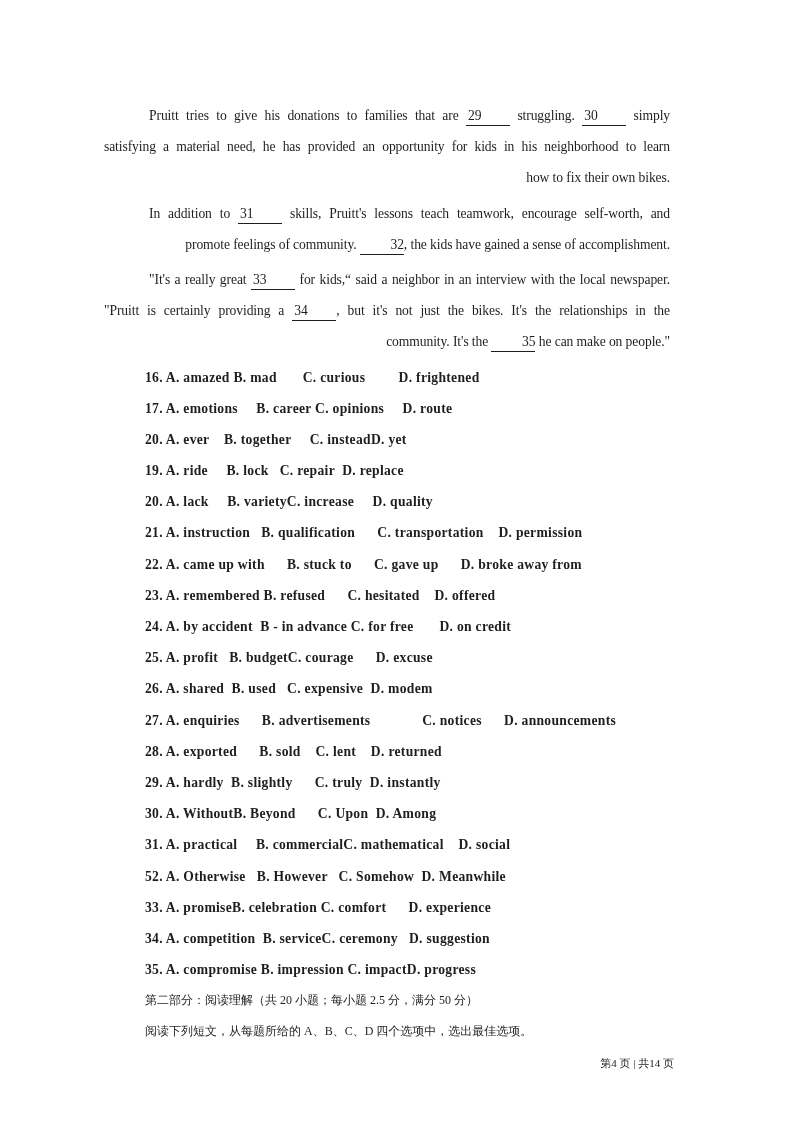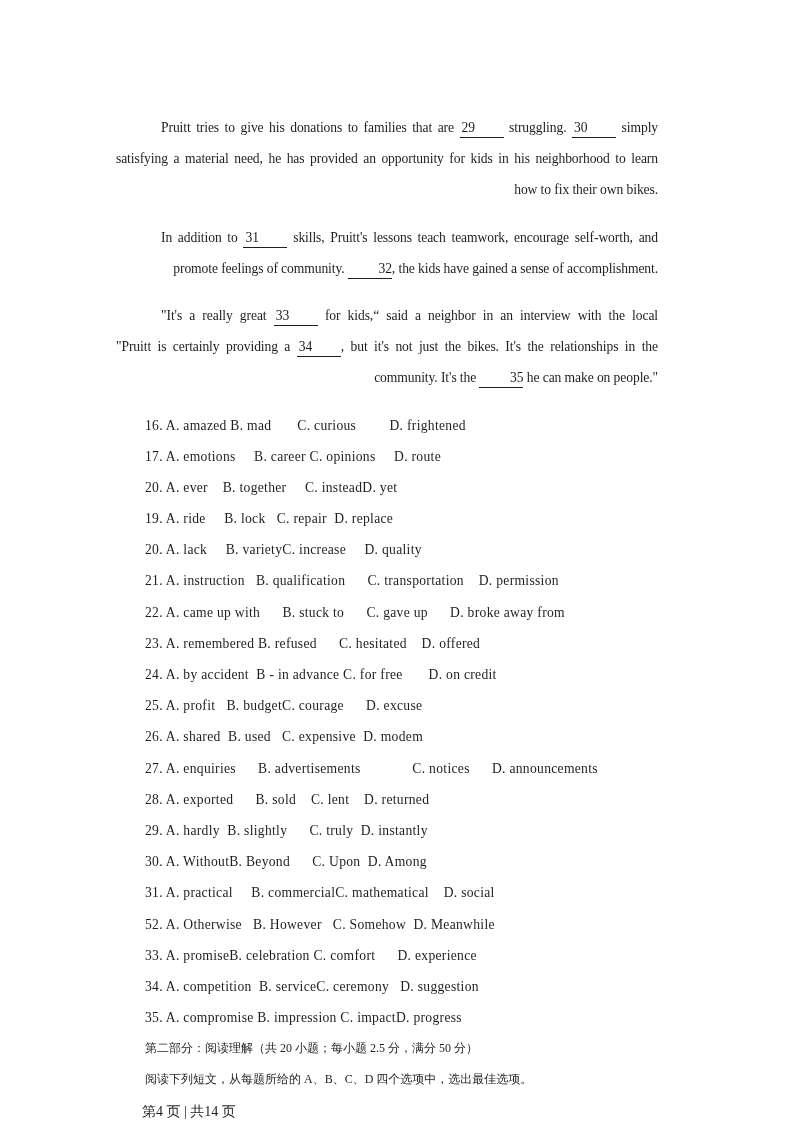--- a/index.html
+++ b/index.html
@@ -12,58 +12,58 @@
     overflow:hidden;
   }
   .content{
     position:absolute;
     left:100px;top:96px;
     width:574px;
     font-size:13.6px;
     line-height:31.2px;
     letter-spacing:-0.1px;
   }
-  .para{margin:16px;}
+  .para{margin:4px;}
   .pline{
     height:31.2px;
     overflow:hidden;
     text-align:right;
     white-space:normal;
   }
   .pline.just{text-align:justify;text-align-last:justify;}
   .pline.indent{text-indent:45px;}
   .blank{
     display:inline-block;
     width:44px;
     height:19px;
     line-height:19px;
     border-bottom:1px solid #1e1e1e;
     text-indent:2px;
     vertical-align:baseline;
   }
-  .qlist{margin-left:45px;}
+  .qlist{margin-left:45px;font-weight:bold;}
   .qrow{
     height:31.2px;
     overflow:hidden;
     white-space:pre;
     letter-spacing:0.3px;
   }
   .cn{
     margin-left:45px;
     height:31.2px;
     overflow:hidden;
     font-size:12px;
     letter-spacing:0;
     white-space:pre;
   }
   .footer{
     height:31.2px;
-    text-align:left;
+    text-align:right;
     padding-left:42px;
-    font-size:14px;
+    font-size:11px;
     letter-spacing:0;
   }
 </style>
 </head>
 <body>
 
 <div class="page">
   <div class="content">
 
     <div id="passage">

